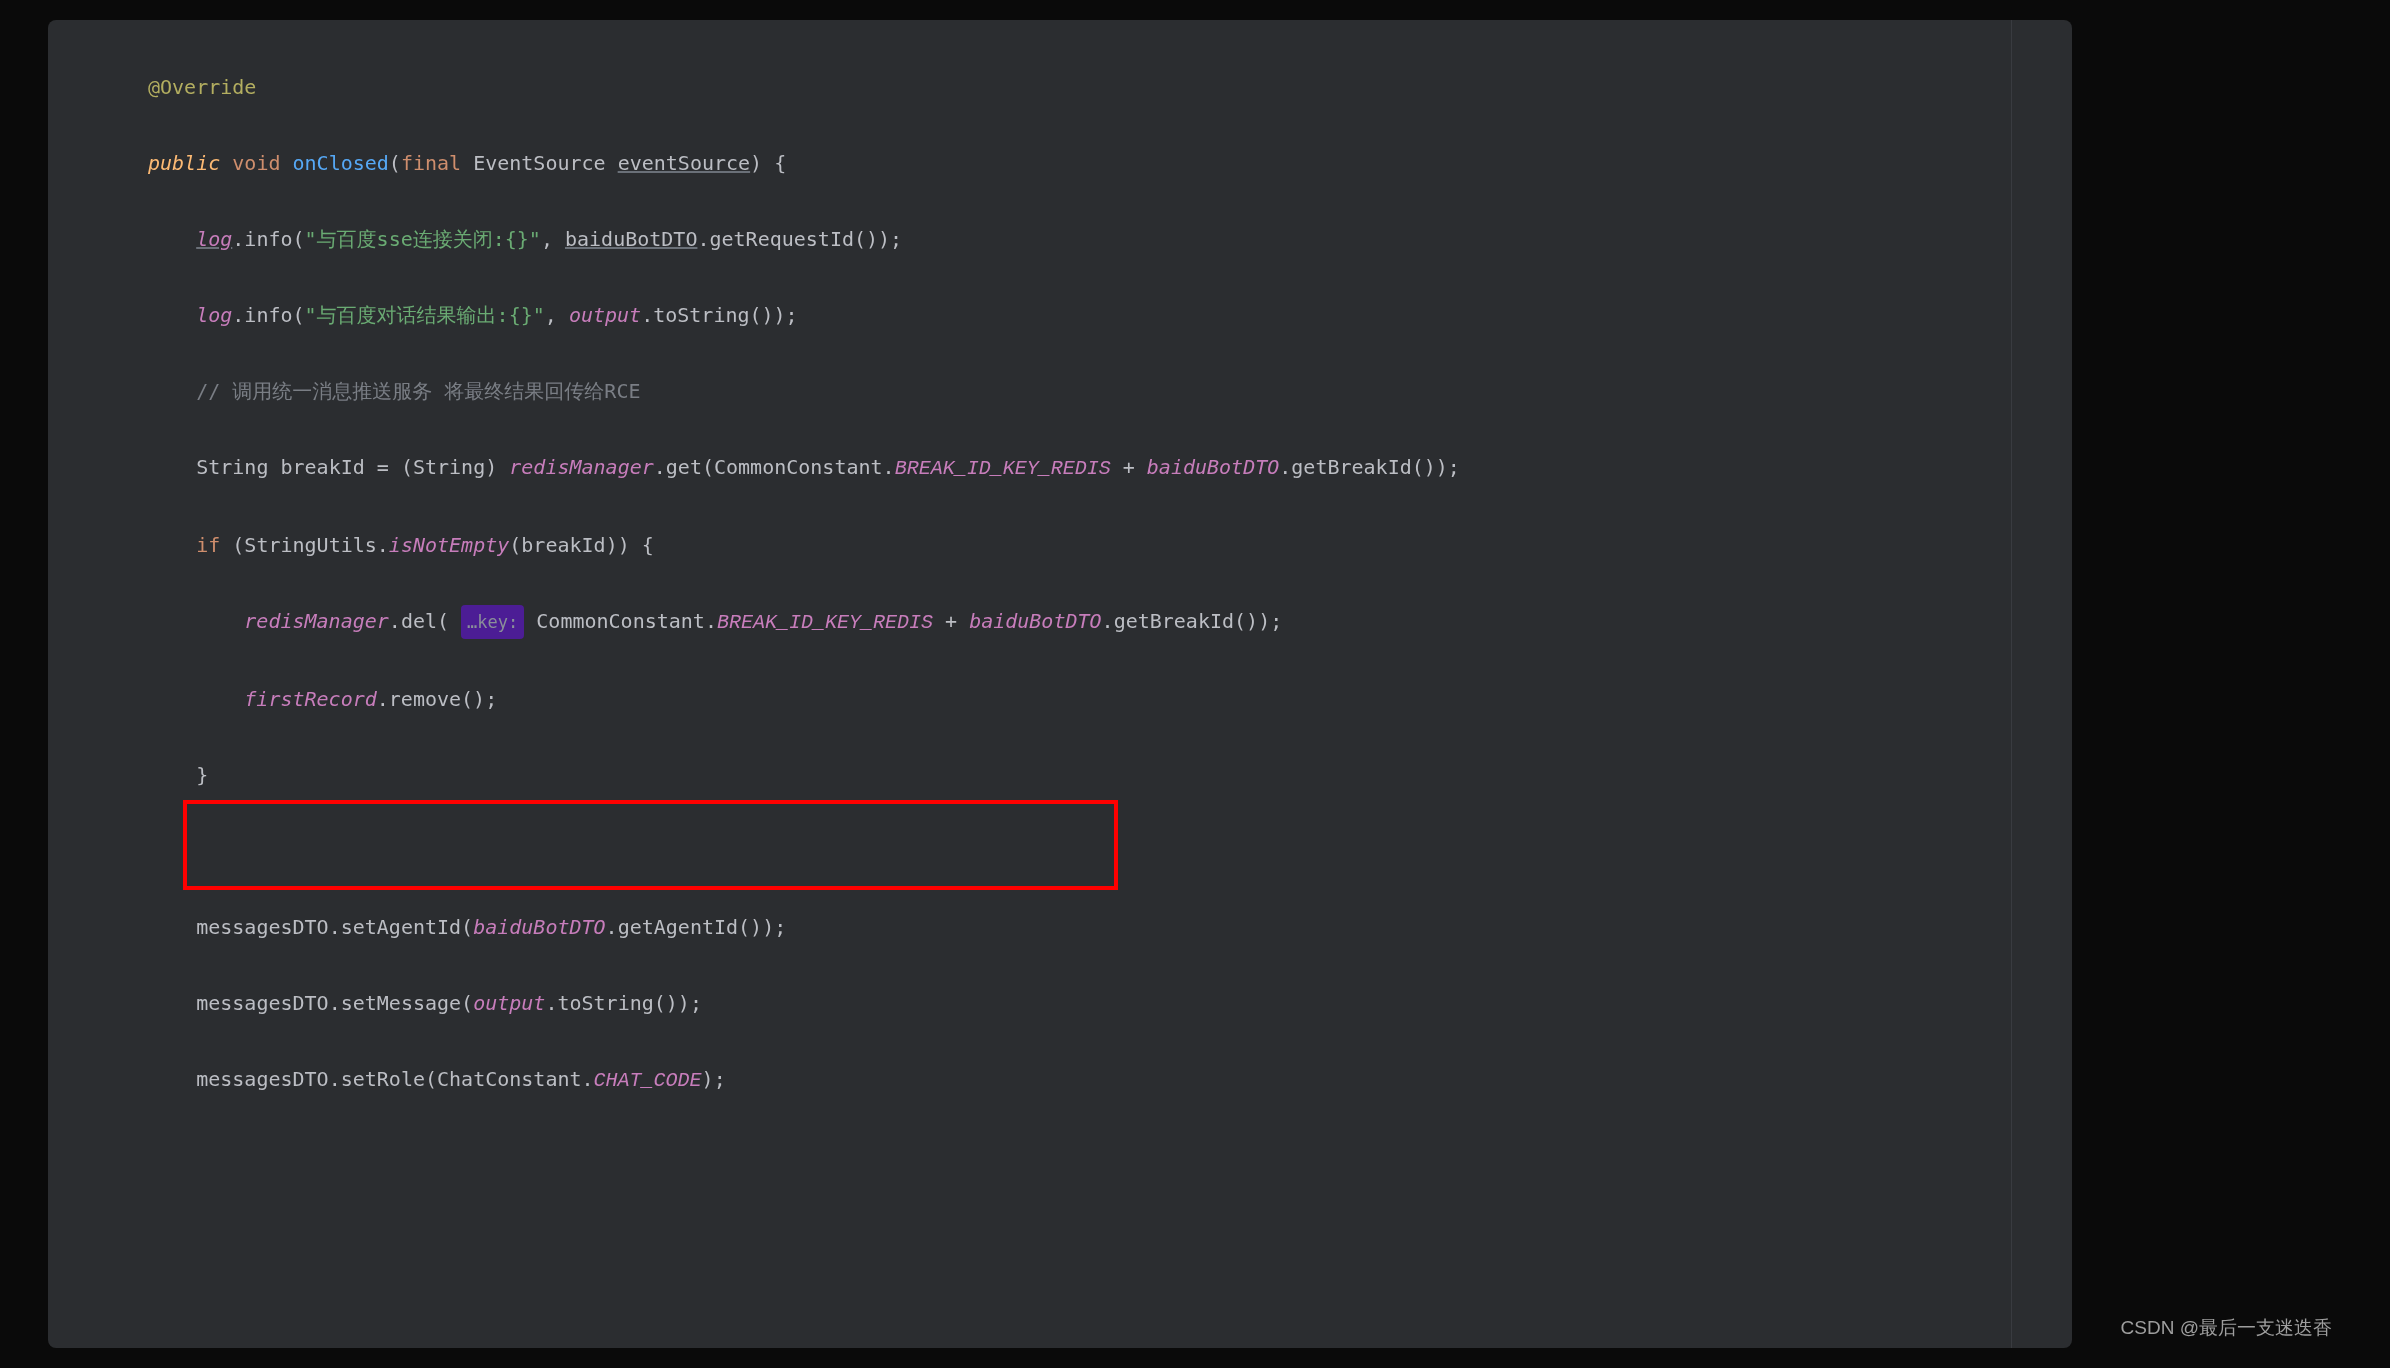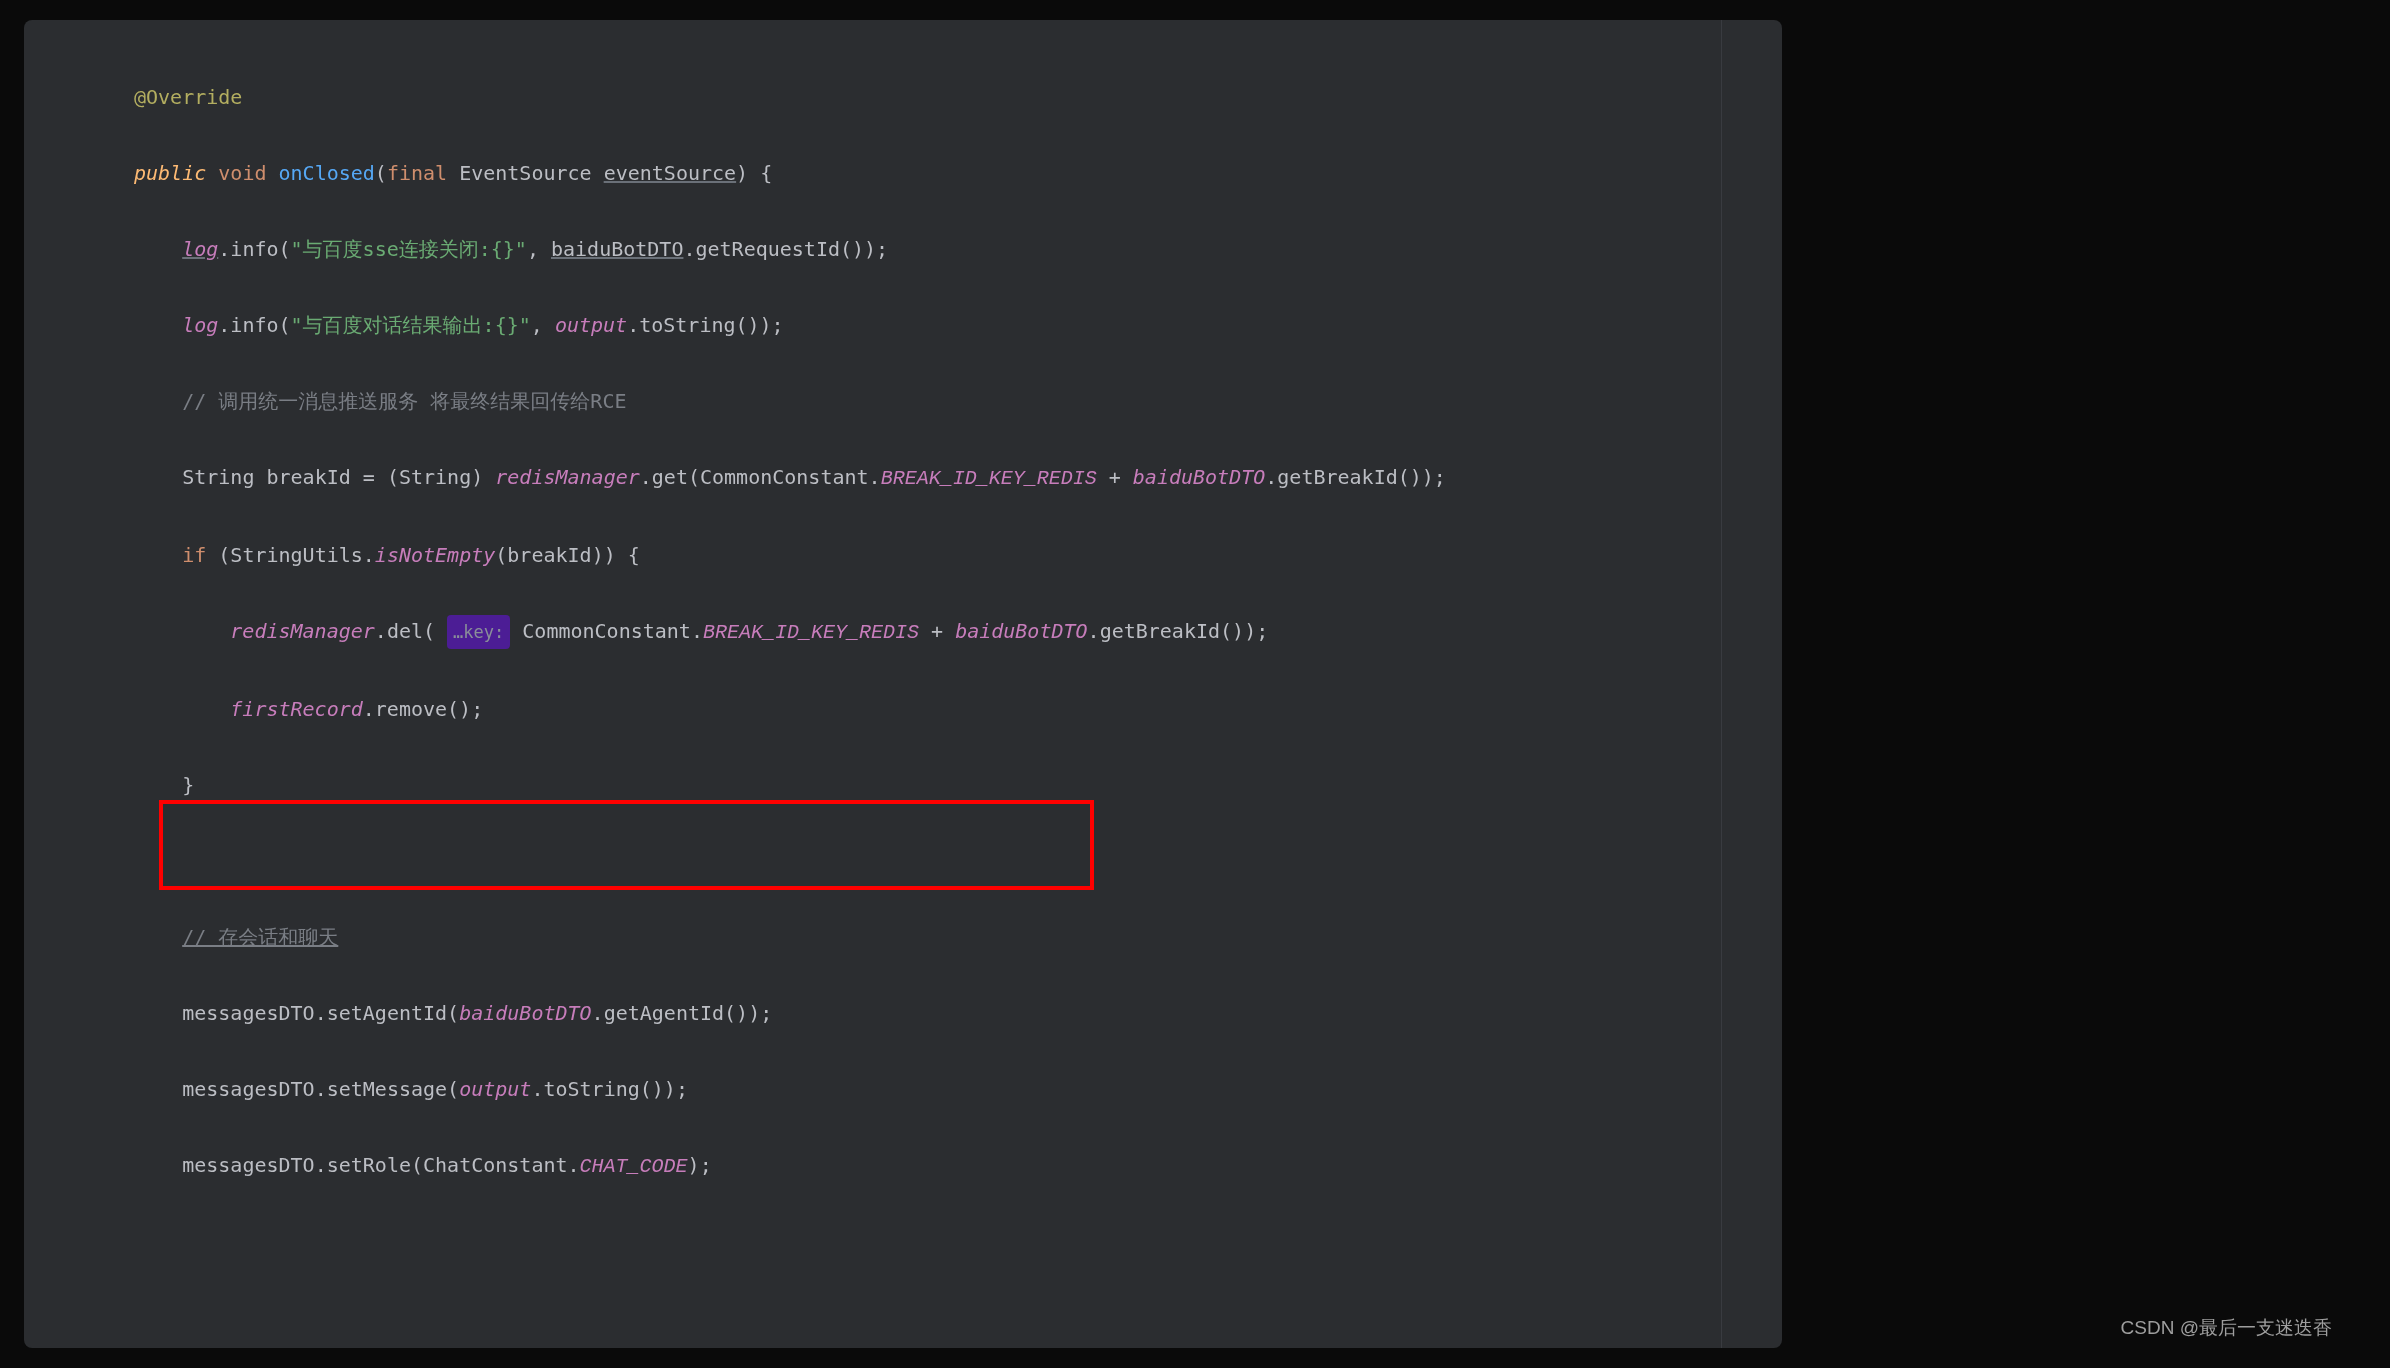--- a/index.html
+++ b/index.html
@@ -13,28 +13,28 @@
       font-size: 20px;
       line-height: 1.9;
       color: #a9b7c6;
       padding: 20px;
       width: 2390px;
       height: 1368px;
       overflow: hidden;
       position: relative;
     }
     .editor-container {
-      width: 1758px;
+      width: 2024px;
       height: 1328px;
       background: #2b2d30;
       border-radius: 8px;
-      padding: 10px;
+      padding: 0;
       overflow: hidden;
       position: relative;
-      margin-left: 4px;
+      margin-left: 28px;
     }
     .code-area {
       padding: 10px 0 10px 100px;
       white-space: pre;
       color: #bcbec4;
     }
     .line {
       white-space: pre;
     }
     .kw-annotation { color: #b3ae60; }
@@ -95,21 +95,20 @@
 <div class="line"><span class="kw-public">public</span> <span class="kw-void">void</span> <span class="method-def">onClosed</span>(<span class="kw-final">final</span> <span class="type">EventSource</span> <span class="param-underline">eventSource</span>) {</div>
 <div class="line">    <span class="var-italic param-underline">log</span>.<span>info</span>(<span class="string">"与百度sse连接关闭:{}"</span>, <span class="param-underline">baiduBotDTO</span>.<span>getRequestId</span>());</div>
 <div class="line">    <span class="var-italic">log</span>.<span>info</span>(<span class="string">"与百度对话结果输出:{}"</span>, <span class="var-italic">output</span>.<span>toString</span>());</div>
 <div class="line">    <span class="comment">// 调用统一消息推送服务 将最终结果回传给RCE</span></div>
 <div class="line">    <span class="type">String</span> <span>breakId</span> = (<span class="type">String</span>) <span class="var-italic">redisManager</span>.<span>get</span>(<span>CommonConstant</span>.<span class="constant-italic">BREAK_ID_KEY_REDIS</span> + <span class="var-italic">baiduBotDTO</span>.<span>getBreakId</span>());</div>
 <div class="line">    <span class="kw-if">if</span> (<span>StringUtils</span>.<span class="var-italic">isNotEmpty</span>(<span>breakId</span>)) {</div>
 <div class="line">        <span class="var-italic">redisManager</span>.<span>del</span>( <span class="hint-box">…key:</span> <span>CommonConstant</span>.<span class="constant-italic">BREAK_ID_KEY_REDIS</span> + <span class="var-italic">baiduBotDTO</span>.<span>getBreakId</span>());</div>
 <div class="line">        <span class="var-italic">firstRecord</span>.<span>remove</span>();</div>
 <div class="line">    }</div>
 <div class="line"> </div>
-<div class="line">    <span class="comment-underline">// 存会话和聊天</span></div>
 <div class="line">    <span>messagesDTO</span>.<span>setAgentId</span>(<span class="var-italic">baiduBotDTO</span>.<span>getAgentId</span>());</div>
 <div class="line">    <span>messagesDTO</span>.<span>setMessage</span>(<span class="var-italic">output</span>.<span>toString</span>());</div>
 <div class="line">    <span>messagesDTO</span>.<span>setRole</span>(<span>ChatConstant</span>.<span class="constant-italic">CHAT_CODE</span>);</div>
 
 
 
 
 
 
 

